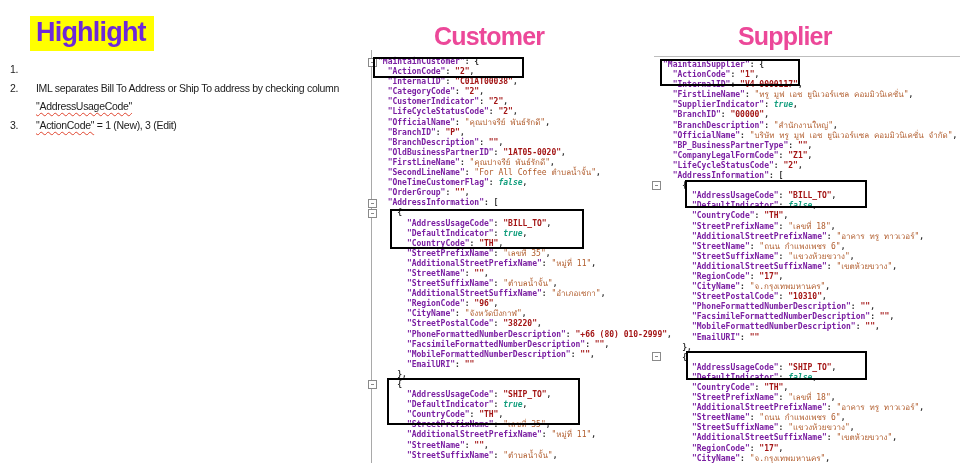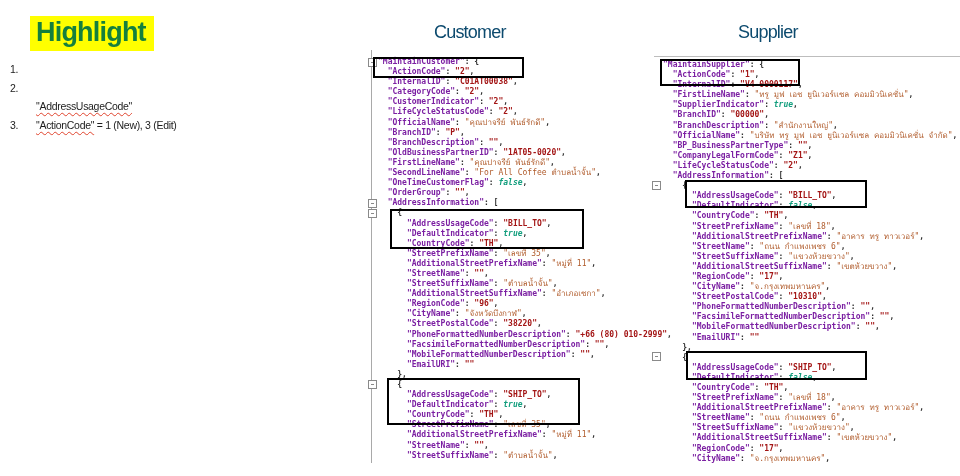--- a/index.html
+++ b/index.html
@@ -1,32 +1,32 @@
 <!DOCTYPE html>
 <html style="--c-key: #7B1FA2; --c-str: #A31515; --c-thai: #B05B2B; --c-bool: #139E7E; --c-punct: #333333; --hl: #FFFF00; --ann: #000000;"><head>
 <meta charset="utf-8">
 <style>
   html,body{margin:0;padding:0;background:#ffffff;}
   .page{position:relative;width:960px;height:476px;overflow:hidden;background:#ffffff;
         font-family:"Liberation Sans",sans-serif;}
 
   
   .slide-title{position:absolute;left:30px;top:16px;display:inline-block;
-    background:var(--hl,#FFFF00);color:#15803d;font-size:27px;font-weight:800;
+    background:var(--hl,#FFFF00);color:#6d28d9;font-size:27px;font-weight:800;
     letter-spacing:-0.8px;padding:1px 8px 3px 6px;}
   .notes{position:absolute;left:10px;top:60px;width:372px;color:#1c1c1c;
     font-size:10.5px;letter-spacing:-0.3px;line-height:18.5px;}
   .note-item{display:flex;}
   .note-num{width:26px;flex:none;}
   .note-body{flex:none;white-space:nowrap;}
   .squiggle{text-decoration-line:underline;text-decoration-style:wavy;
     text-decoration-color:#e0442e;text-decoration-thickness:1px;text-underline-offset:2px;}
 
   
-  .col-title{position:absolute;top:22px;color:#0c4a6e;font-size:18px;font-weight:400;letter-spacing:-0.8px;}
+  .col-title{position:absolute;top:22px;color:#ec4899;font-size:25px;font-weight:700;letter-spacing:-0.8px;}
   .col-title.customer{left:434px;}
   .col-title.supplier{left:738px;}
 
   
   .code-panel{position:absolute;z-index:1;font-family:"DejaVu Sans Mono",monospace;
     font-size:8px;font-weight:bold;}
   .code-panel .code-line{white-space:nowrap;height:10.1px;line-height:10.1px;}
   #customer-code{left:378px;top:57px;}
   #supplier-code{left:663px;top:60px;}
   .ky{color:var(--c-key,#7B1FA2);}
@@ -56,20 +56,21 @@
 <div class="page">
 
   <div class="slide-title">Highlight</div>
 
   <div class="notes">
     <div class="note-item">
       <span class="note-num">1.</span>
     </div>
     <div class="note-item">
       <span class="note-num">2.</span>
+      <span class="note-body">IML separates Bill To Address or Ship To address by checking column</span>
     </div>
     <div class="note-item">
       <span class="note-num"></span>
       <span class="note-body squiggle">"AddressUsageCode"</span>
     </div>
     <div class="note-item">
       <span class="note-num">3.</span>
       <span class="note-body"><span class="squiggle">"ActionCode"</span><span> = 1 (New), 3 (Edit)</span></span>
     </div>
   </div>

